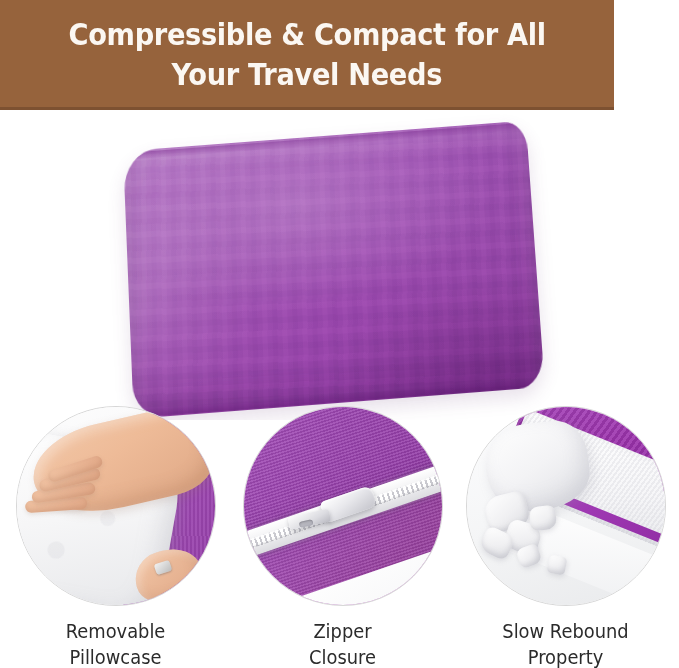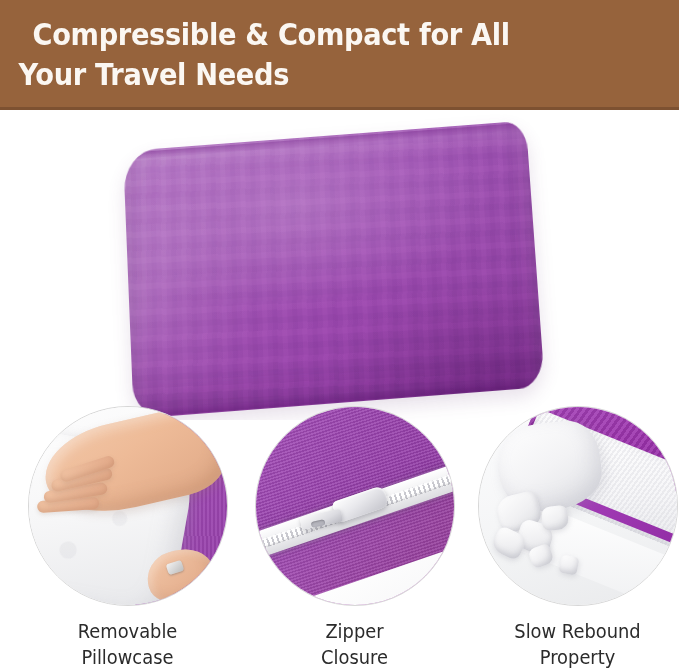--- a/index.html
+++ b/index.html
@@ -12,28 +12,28 @@
     height: 668px;
     overflow: hidden;
     font-family: "Liberation Sans", sans-serif;
     position: relative;
   }
 
   
   .banner {
     position: absolute;
     left: 0; top: 0;
-    width: 679px;
+    width: 614px;
     height: 110px;
     background: #96633c;
     border-bottom: 3px solid #7d5131;
     box-sizing: border-box;
     display: flex;
     flex-direction: column;
-    align-items: flex-start;
+    align-items: center;
     justify-content: center;
     overflow: hidden;
   }
   .banner-line {
     color: #fbf7f2;
     font-family: "DejaVu Sans", sans-serif;
     font-weight: bold;
     font-size: 31px;
     line-height: 40px;
     letter-spacing: -0.4px;
@@ -111,21 +111,21 @@
   .pillow-seam-b {
     position: absolute;
     left: 0; bottom: 1px;
     width: 100%; height: 9px;
     background: linear-gradient(0deg, rgba(100,25,120,0.45) 0%, rgba(150,70,170,0.05) 100%);
   }
 
   
   .features {
     position: absolute;
-    left: 12px; top: 406px;
+    left: 0; top: 406px;
     width: 551px;
     height: 262px;
   }
   .feature {
     position: absolute;
     top: 0;
     width: 215px;
     text-align: center;
   }
   .feature-1 { left: 8px; }

